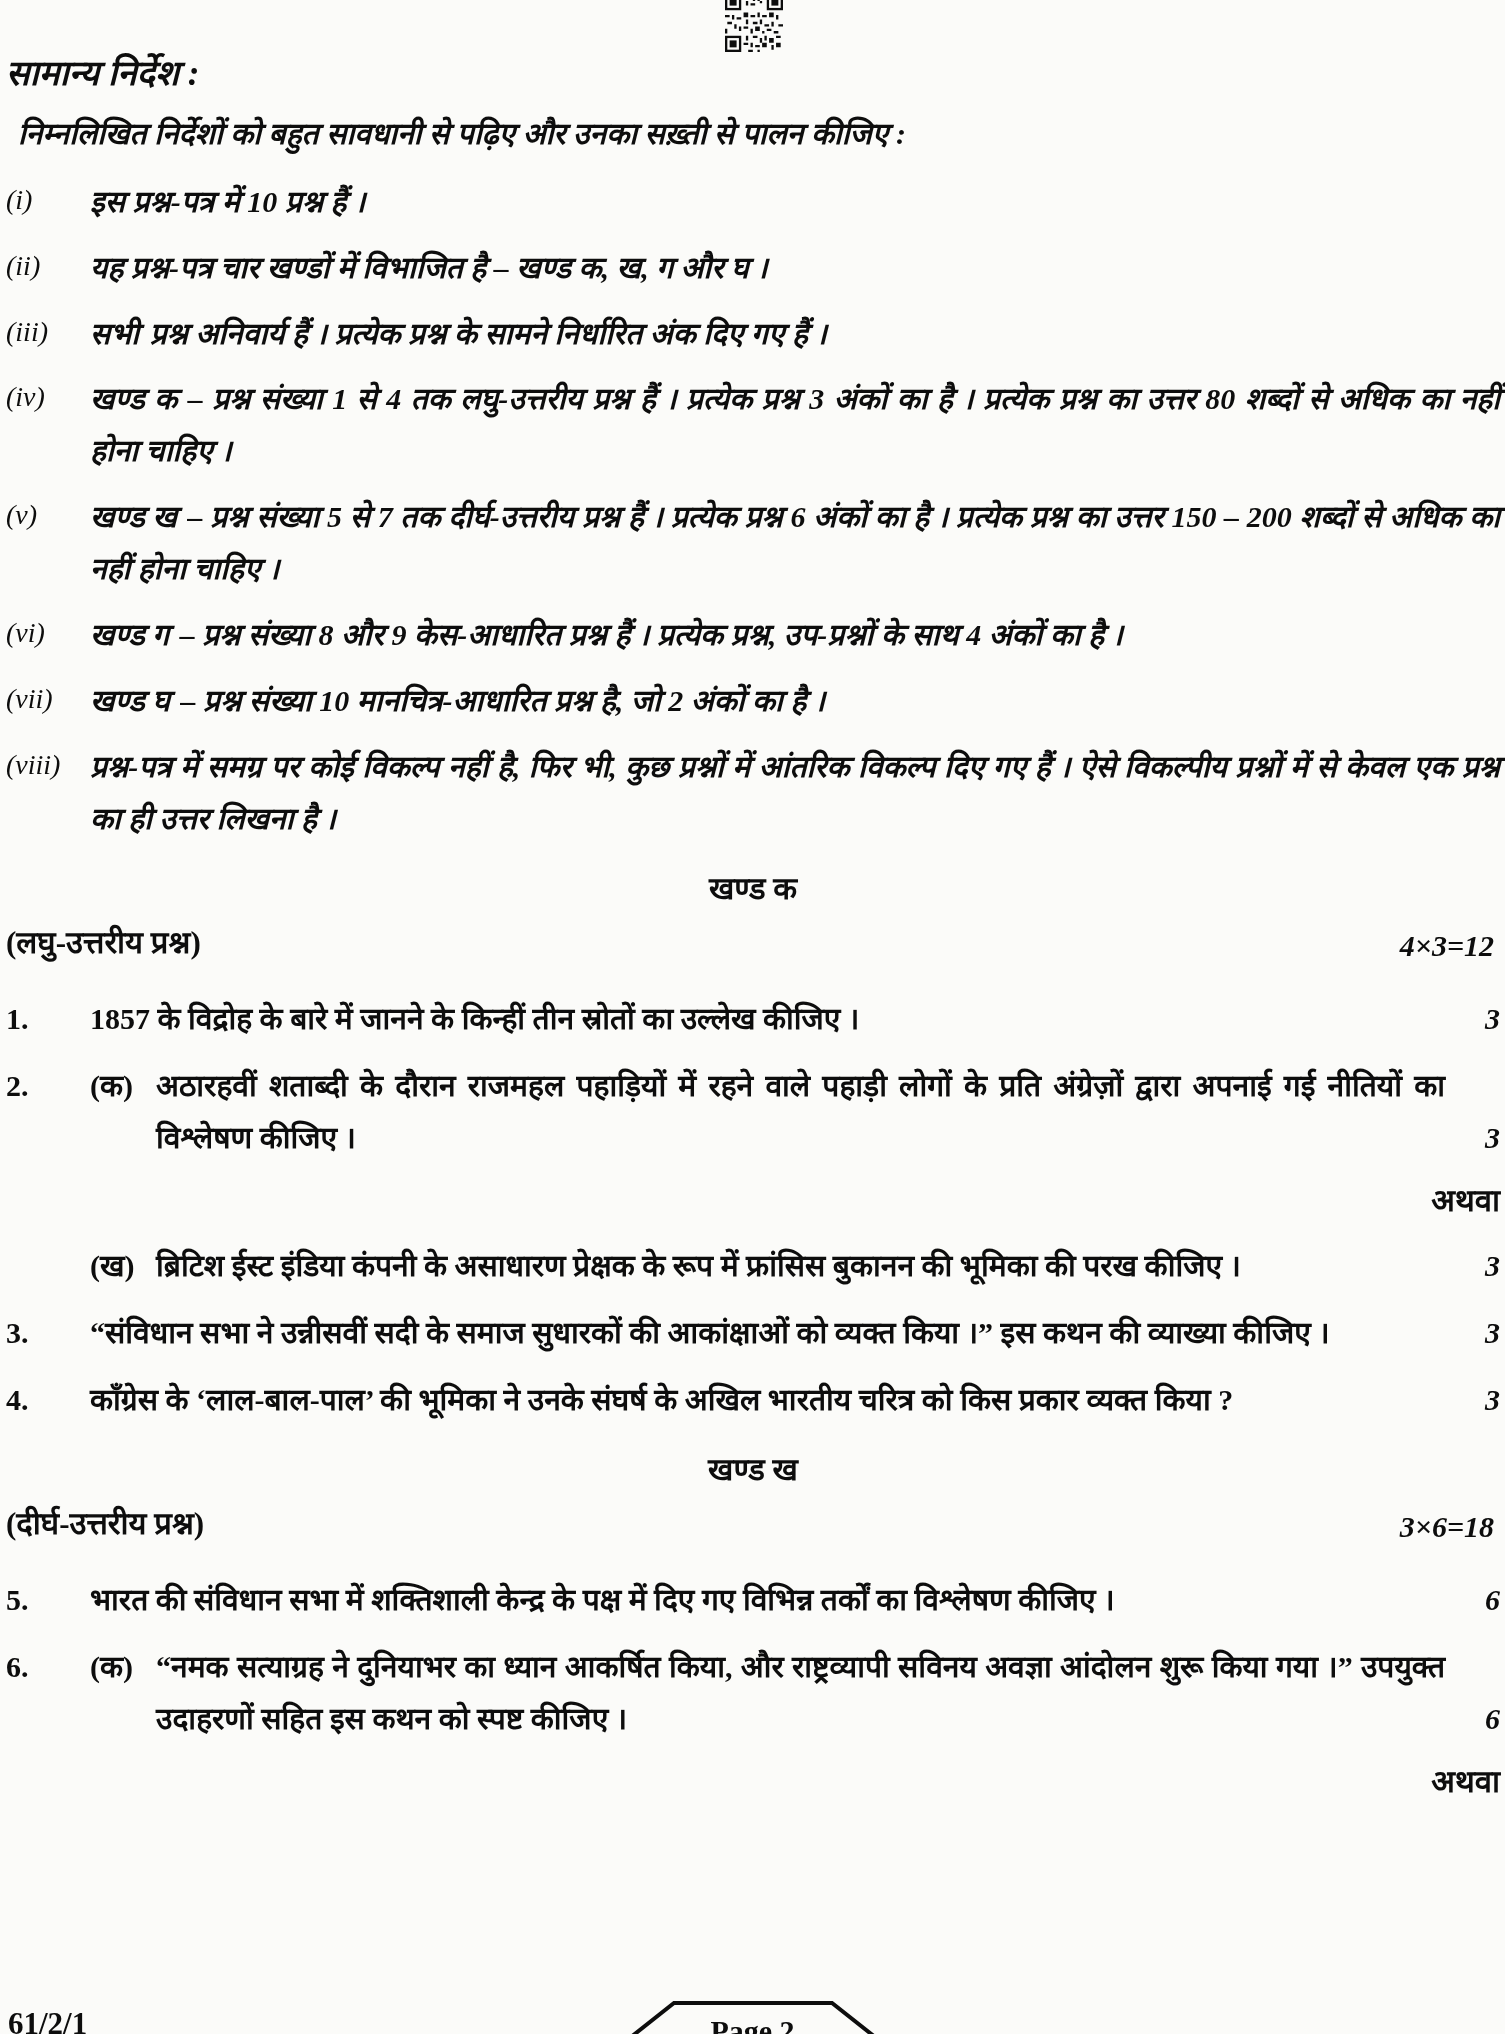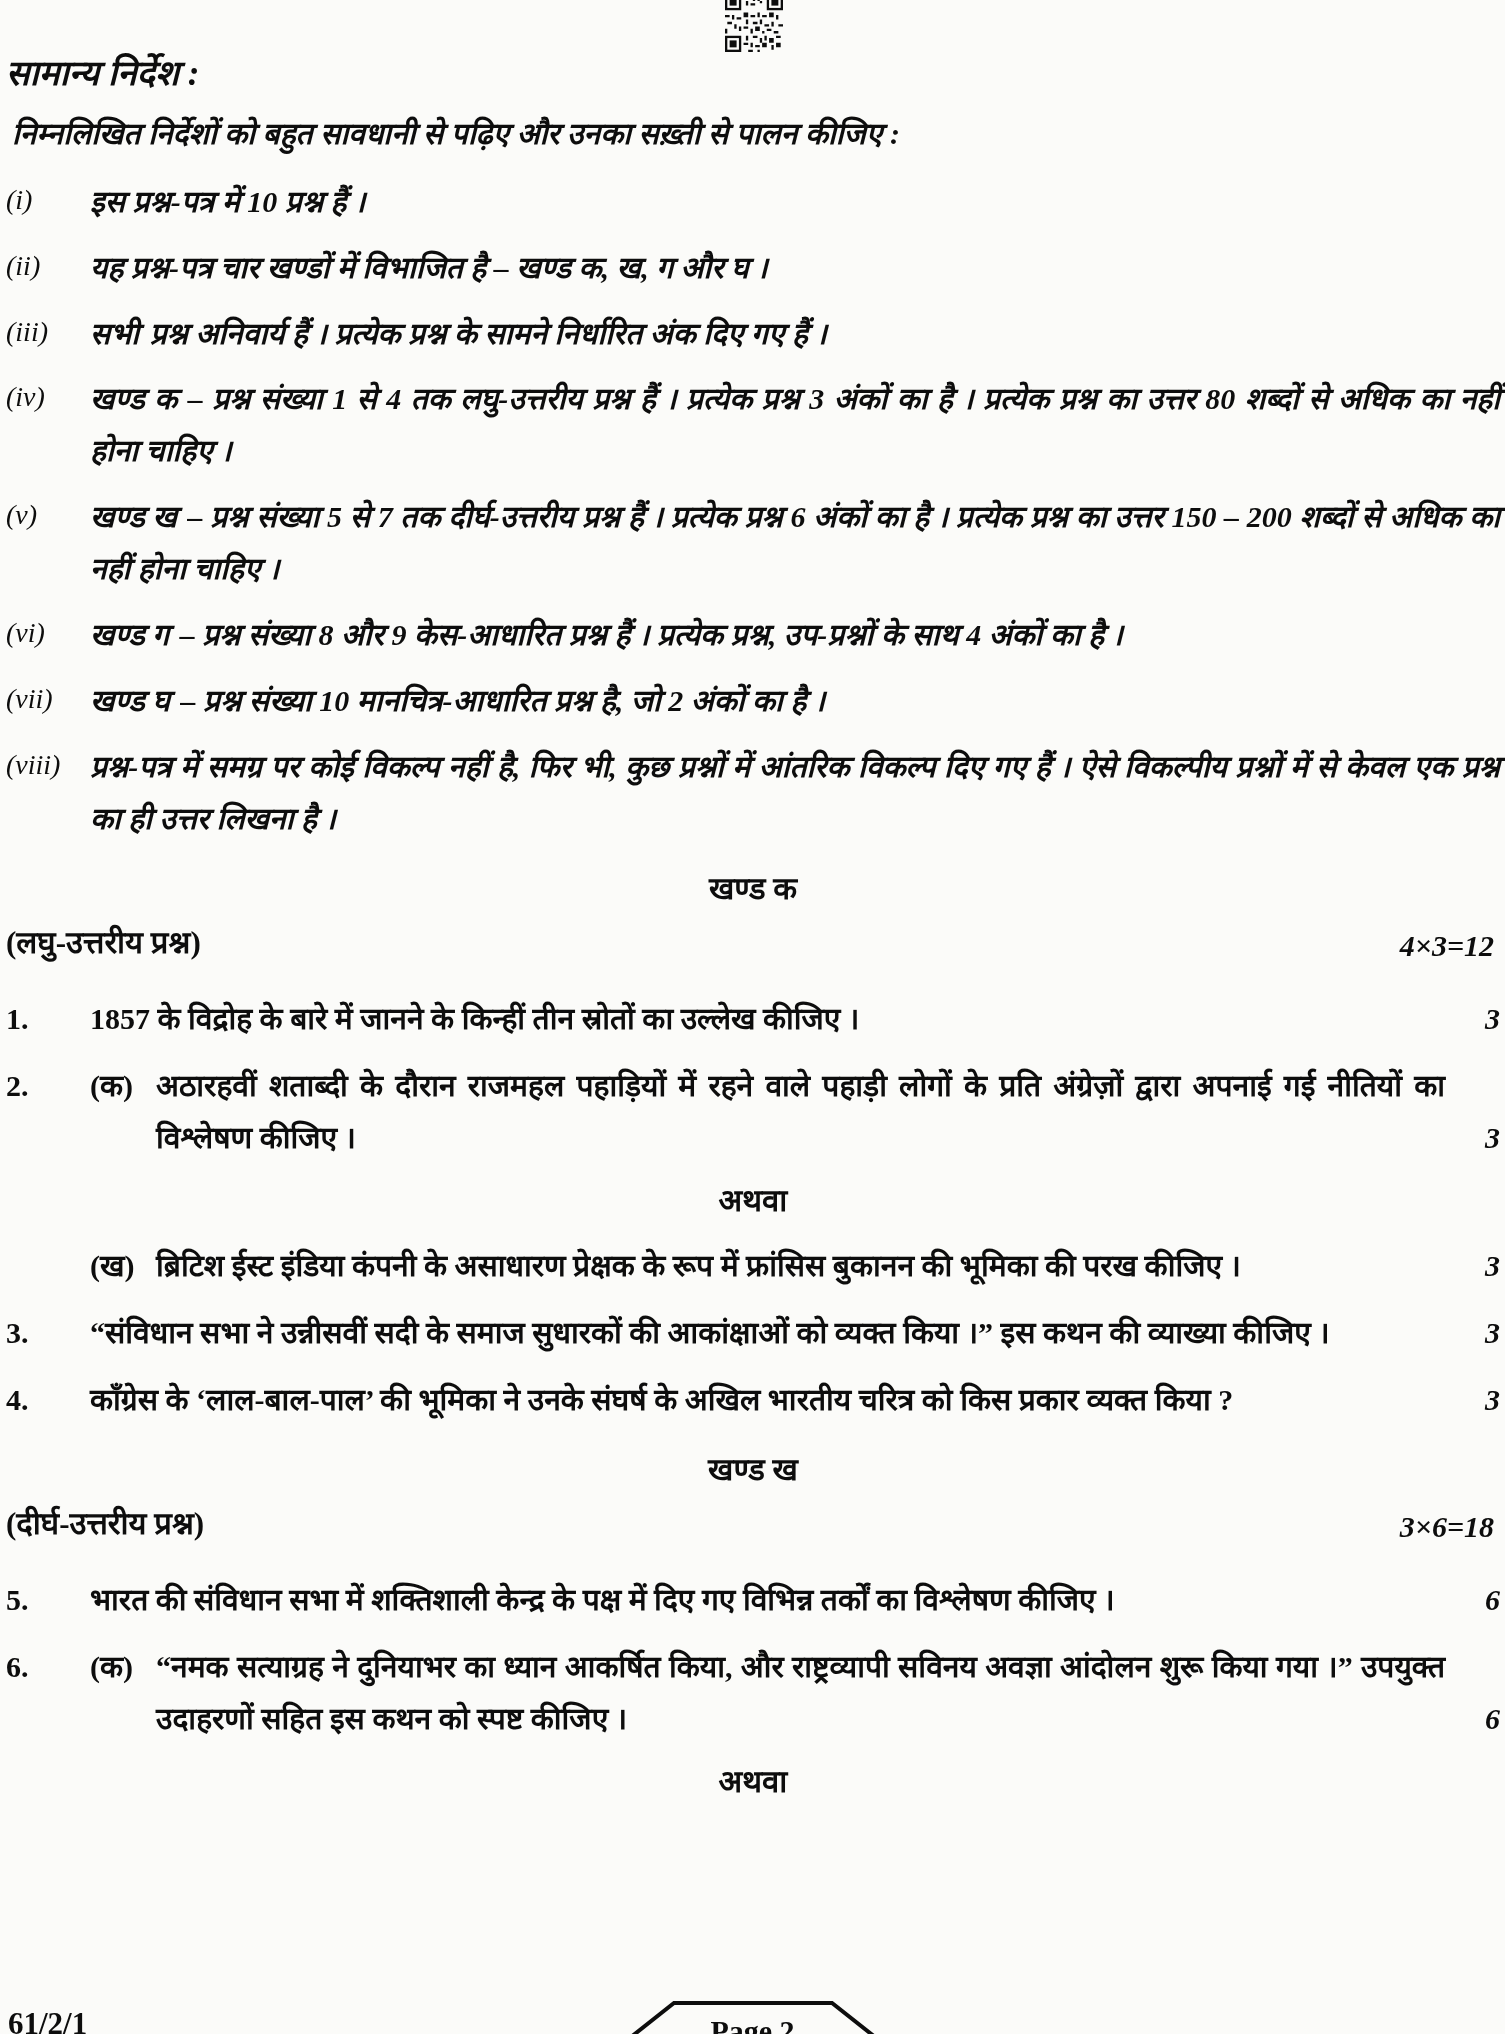--- a/index.html
+++ b/index.html
@@ -9,40 +9,40 @@
     font-family:"Liberation Serif","DejaVu Serif",serif;
     position:relative;overflow:hidden;
   }
   .content{padding:50px 5px 0 6px;box-sizing:border-box;}
 
   
   .qr{position:absolute;left:722px;top:-6px;width:64px;height:58px;}
 
   
   .gi-title{font-size:35px;font-weight:bold;font-style:italic;margin:0 0 14px 0;line-height:1.35;}
-  .gi-intro{font-size:30px;font-weight:bold;font-style:italic;margin:0 0 18px 6px;line-height:1.55;}
+  .gi-intro{font-size:30px;font-weight:bold;font-style:italic;margin:0 0 18px 12px;line-height:1.55;}
   .ins-item{display:flex;margin-bottom:14px;font-size:30px;font-weight:bold;font-style:italic;line-height:1.73;}
   .ins-num{flex:0 0 84px;font-size:28px;font-weight:normal;}
   .ins-text{flex:1;text-align:justify;font-family:Liberation Serif, serif;}
   .lead{font-weight:bold;}
   .lead:empty{display:none;}
   .lead:not(:empty){margin-right:.35em;}
 
   
   .sec-head{text-align:center;font-size:31px;font-weight:bold;margin:24px 0 14px;line-height:1.3;}
   .sec-sub-row{position:relative;text-align:left;font-size:31px;font-weight:bold;margin:0 0 30px;line-height:1.3;}
   .sec-marks{position:absolute;right:6px;bottom:-2px;font-style:italic;font-size:30px;}
 
   
   .q{display:flex;margin-bottom:15px;font-size:30px;font-weight:bold;line-height:1.73;}
   .q-num{flex:0 0 84px;}
   .q-sub{flex:0 0 66px;}
   .q-text{flex:1;text-align:justify;}
   .q-marks{flex:0 0 55px;text-align:right;align-self:flex-end;font-style:italic;}
-  .or{text-align:center;font-size:31px;font-weight:bold;margin:4px 0 18px;line-height:1.4;}
+  .or{text-align:right;font-size:31px;font-weight:bold;margin:4px 0 18px;line-height:1.4;}
 
   
   .footer-code{position:absolute;left:8px;bottom:-8px;font-size:31px;font-weight:bold;}
   .hex-wrap{position:absolute;left:50%;transform:translateX(-50%);bottom:-40px;width:250px;height:74px;}
   .hex-wrap svg{position:absolute;left:0;top:0;}
   .hex-label{position:absolute;top:14px;left:0;width:100%;text-align:center;font-size:30px;font-weight:bold;}
 </style>
 </head>
 <body>
 

